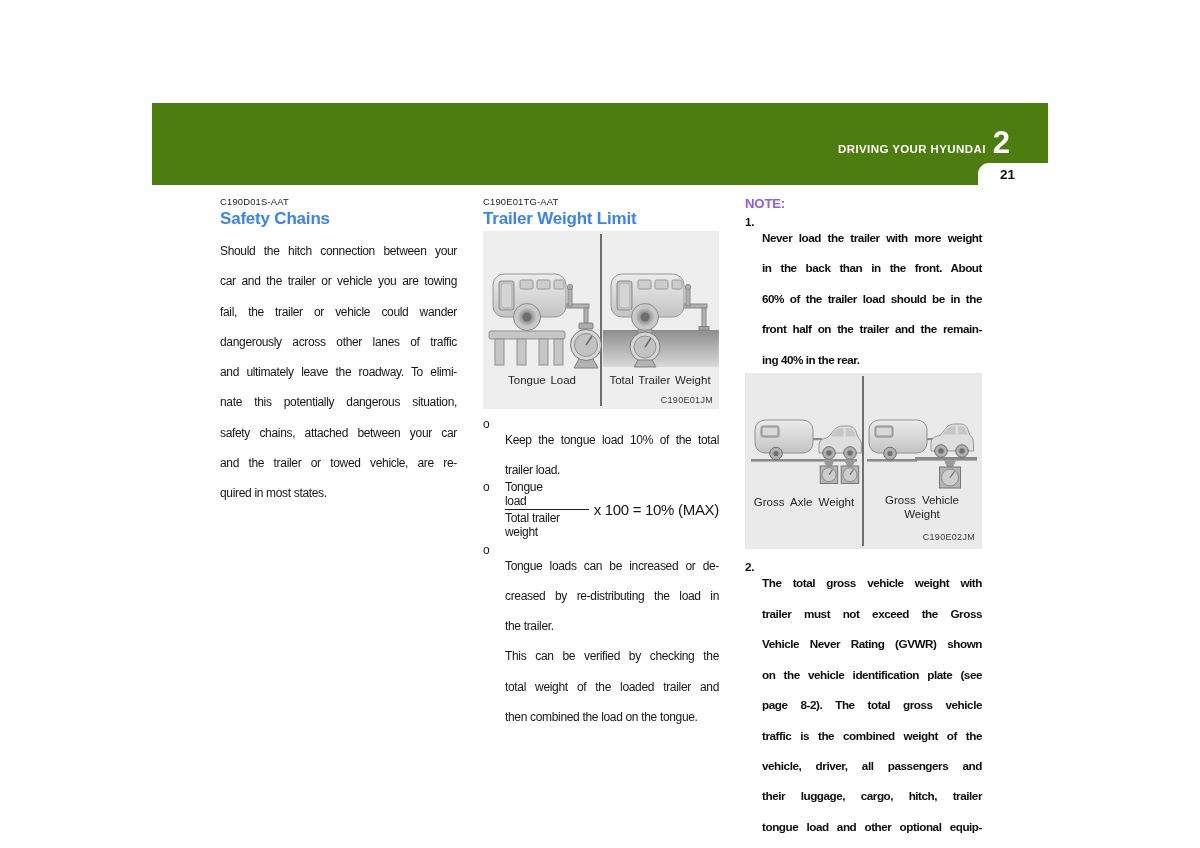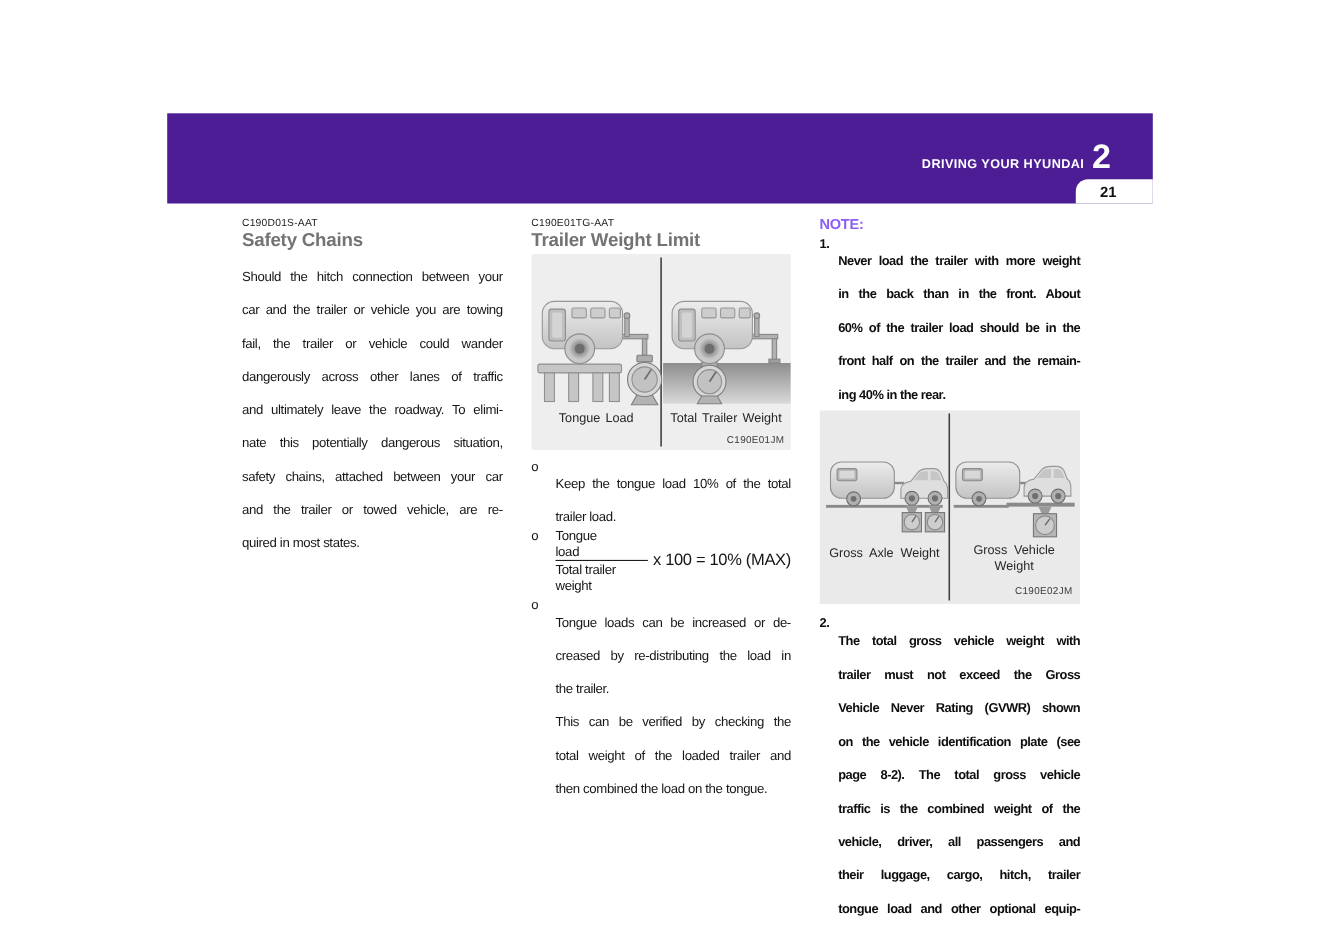--- a/index.html
+++ b/index.html
@@ -22,21 +22,21 @@
     font-weight:700; font-size:13.5px; color:#111111;
   }
 
   
   .col { position:absolute; top:196px; }
   #col-left  { left:220px; width:237px; }
   #col-mid   { left:483px; width:236px; }
   #col-right { left:745px; width:237px; }
 
   .sec-code { font-size:9.4px; letter-spacing:0.2px; line-height:11px; margin:0 0 2px 0; color:#1c1c1c; }
-  .sec-heading { font-size:17px; font-weight:700; letter-spacing:-0.2px; line-height:19px; margin:0 0 9px 0; color:#737373; }
+  .sec-heading { font-size:17px; font-weight:700; letter-spacing:-0.2px; line-height:19px; margin:0 0 9px 0; color:#3b82f6; }
   #col-mid .sec-heading { margin-bottom:3px; }
 
   .body-text { font-size:12px; line-height:14.25px; letter-spacing:-0.33px; }
   .jline { text-align:justify; text-align-last:justify;margin-top:16px; }
   .jline.pend { text-align-last:left; }
 
   
   .figure { display:block; }
   #fig1 { margin:0 0 8px 0; }
   #fig2 { margin:6px 0 11px 0; }
@@ -63,21 +63,21 @@
   
   .fig-label { font-size:11.5px; fill:#262626; word-spacing:1.5px; }
   .fig-label-sm { font-size:11.5px; fill:#262626; word-spacing:3px; }
   .fig-code { font-size:9px; fill:#3a3a3a; letter-spacing:0.3px; }
 </style>
 </head>
 <body>
 
 <div class="page">
 
-  <header class="band" style="background-color: #4c1d95; text-decoration: underline;">
+  <header class="band" style="background-color: #4d7c0f; text-decoration: underline;">
     <div class="band-title-row">
       <span class="band-title-text">DRIVING YOUR HYUNDAI</span>
       <span class="band-chapter">2</span>
     </div>
     <div class="page-tab">
       <span>21</span>
     </div>
   </header>
 
   <section class="col" id="col-left">

